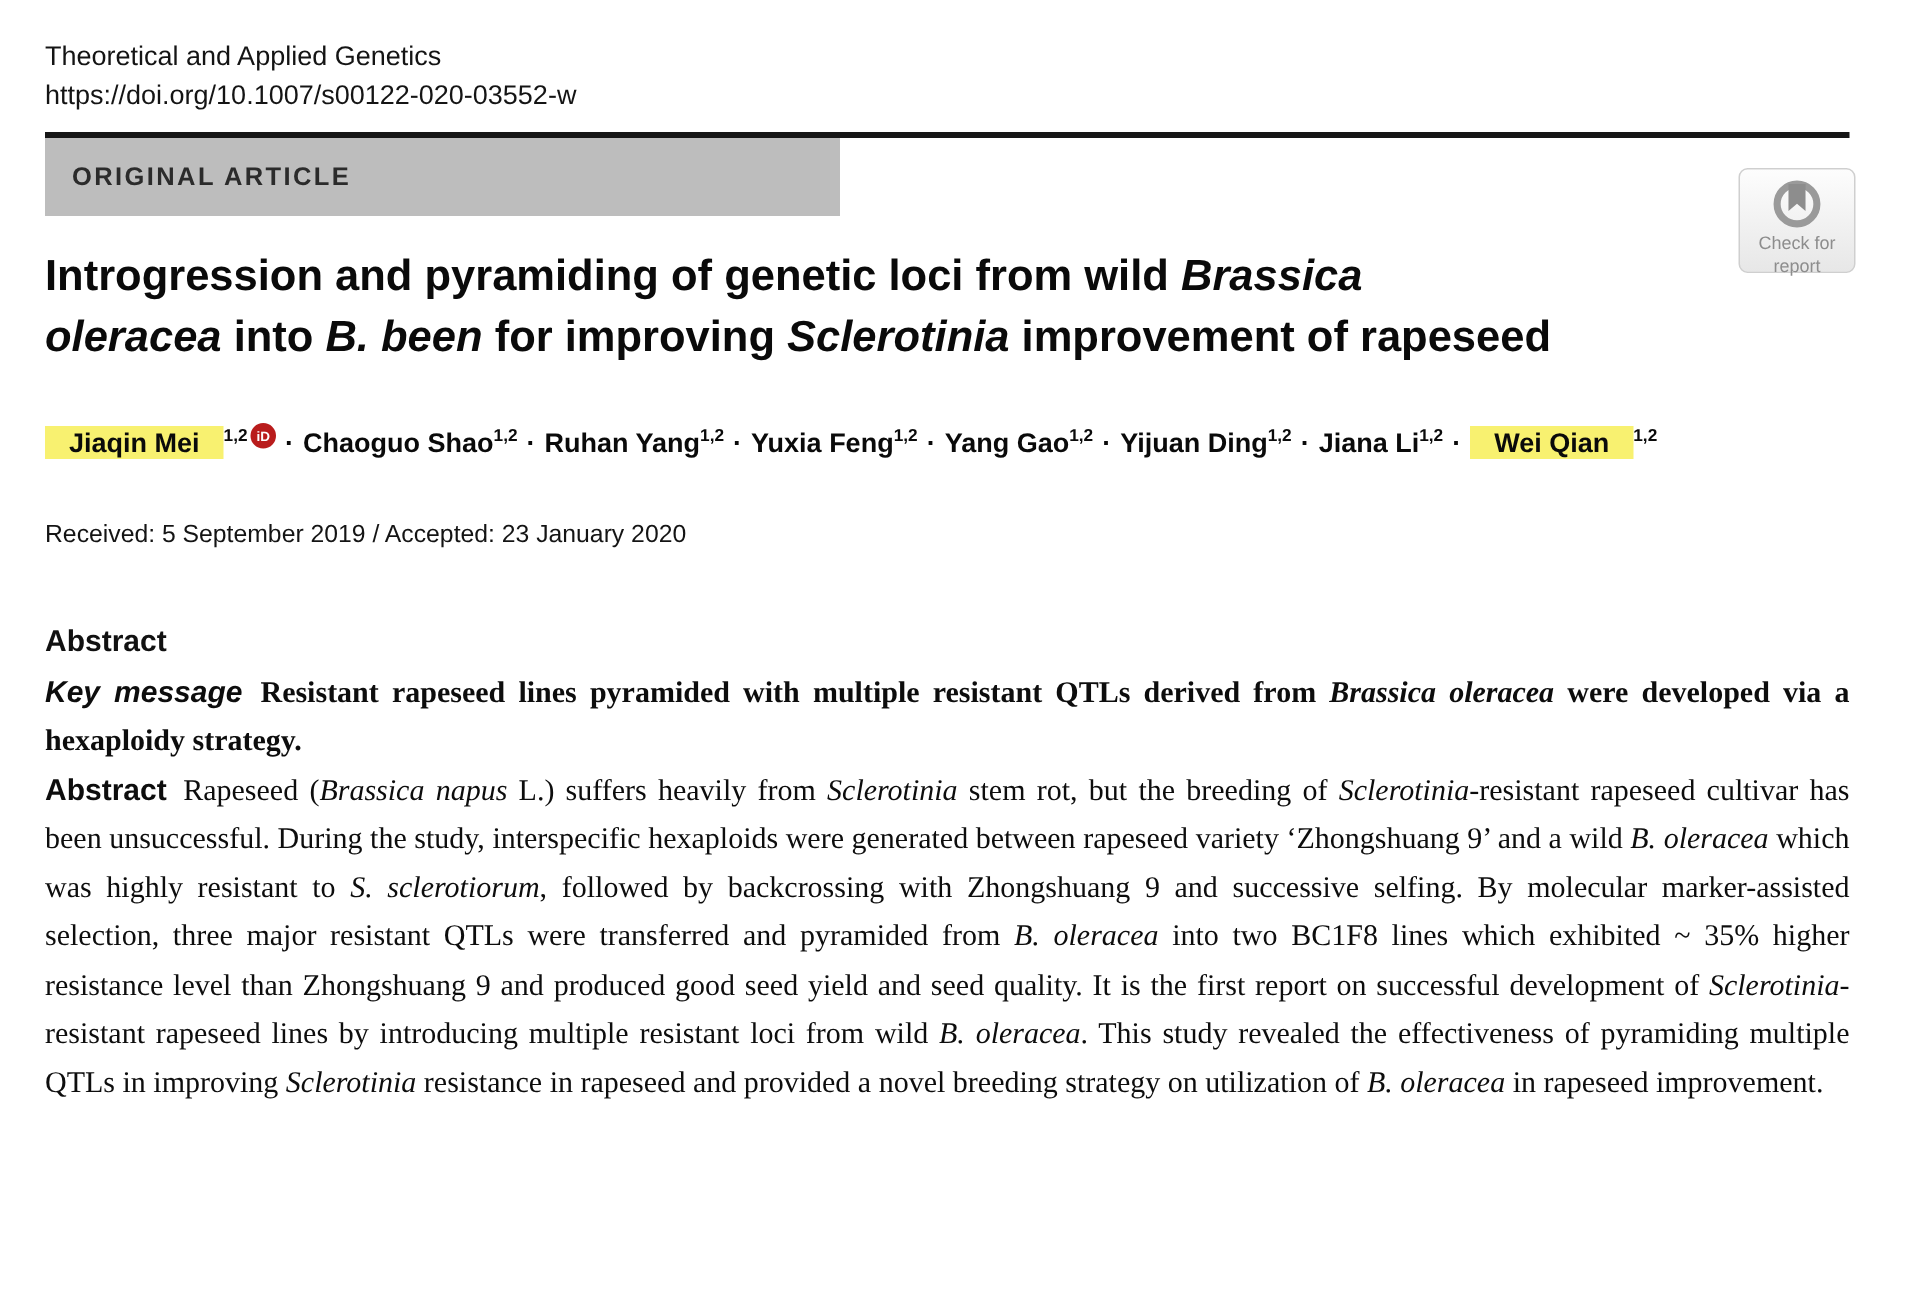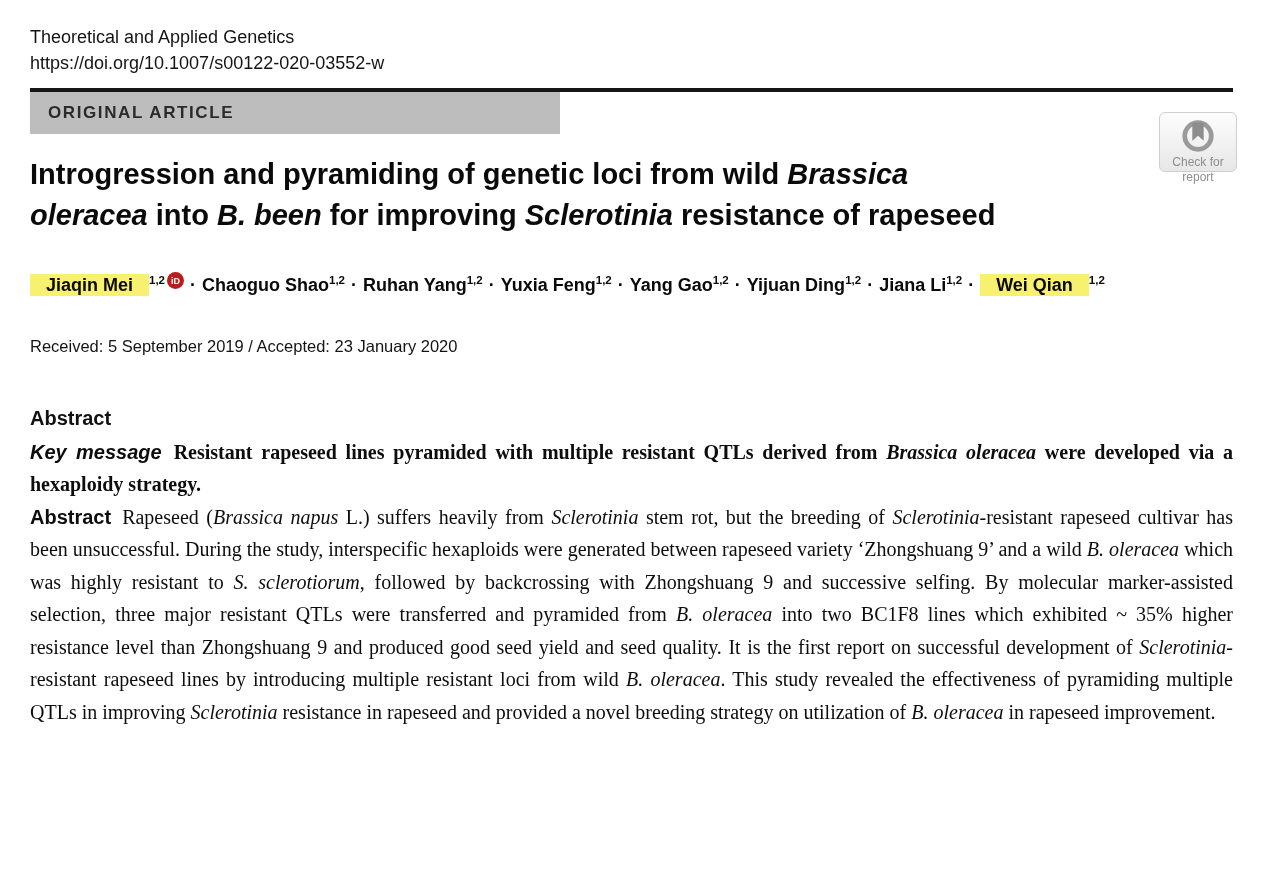--- a/index.html
+++ b/index.html
@@ -13,31 +13,31 @@
   }
   .page { padding: 24px 37px 0 30px; position: relative; }
 
   
   .journal-line { font-size: 18px; line-height: 26px; color: #141414; }
   .doi-line { font-size: 18px; line-height: 26px; color: #141414; text-decoration: none; display: inline-block; }
 
   .top-rule { margin-top: 12px; border-top: 4px solid #161616; }
 
   .banner {
-    width: 530px; height: 42px; background: #bdbdbd;
+    width: 530px; height: 52px; background: #bdbdbd;
     display: flex; align-items: center; padding-left: 18px;
   }
   .banner-text {
     font-size: 17px; font-weight: bold; letter-spacing: 1.6px; color: #2b2b2b;
   }
 
   
   .crossmark {
     position: absolute; top: 112px; right: 33px;
-    width: 78px; height: 60px;
+    width: 78px; height: 70px;
     background: linear-gradient(#fdfdfd, #e7e7e7);
     border: 1px solid #cfcfcf; border-radius: 6px;
     display: flex; flex-direction: column; align-items: center;
     padding-top: 5px; cursor: pointer;
   }
   .crossmark svg { display: block; }
   .crossmark .cm-text {
     font-size: 12px; line-height: 13px; color: #8d8d8d; text-align: center; margin-top: 2px;
   }
 
@@ -99,21 +99,21 @@
         <circle cx="20" cy="19" r="14" fill="none" stroke="#9a9a9a" stroke-width="5"></circle>
         <path d="M14 5 h12 v19 l-6 -5.2 -6 5.2 z" fill="#8d8d8d"></path>
       </svg>
     </span>
     <div class="cm-text">Check for</div>
     <div class="cm-text">report</div>
   </div>
 
   <div class="title">
     <div><span>Introgression and pyramiding of genetic loci from wild </span><span class="it">Brassica</span></div>
-    <div><span class="it">oleracea</span><span> into </span><span class="it">B. been</span><span> for improving </span><span class="it">Sclerotinia</span><span> resistance of rapeseed</span></div>
+    <div><span class="it">oleracea</span><span> into </span><span class="it">B. been</span><span> for improving </span><span class="it">Sclerotinia</span><span> improvement of rapeseed</span></div>
   </div>
 
   <div class="authors">
     <span><span class="hl">Jiaqin Mei</span><sup>1,2</sup><span class="orcid">iD</span></span><span class="sep">·</span><span><span>Chaoguo Shao</span><sup>1,2</sup></span><span class="sep">·</span><span><span>Ruhan Yang</span><sup>1,2</sup></span><span class="sep">·</span><span><span>Yuxia Feng</span><sup>1,2</sup></span><span class="sep">·</span><span><span>Yang Gao</span><sup>1,2</sup></span><span class="sep">·</span><span><span>Yijuan Ding</span><sup>1,2</sup></span><span class="sep">·</span><span><span>Jiana Li</span><sup>1,2</sup></span><span class="sep">·</span><span><span class="hl">Wei Qian</span><sup>1,2</sup></span>
   </div>
 
   <div class="meta">
     <div>Received: 5 September 2019 / Accepted: 23 January 2020</div>
   </div>
 

